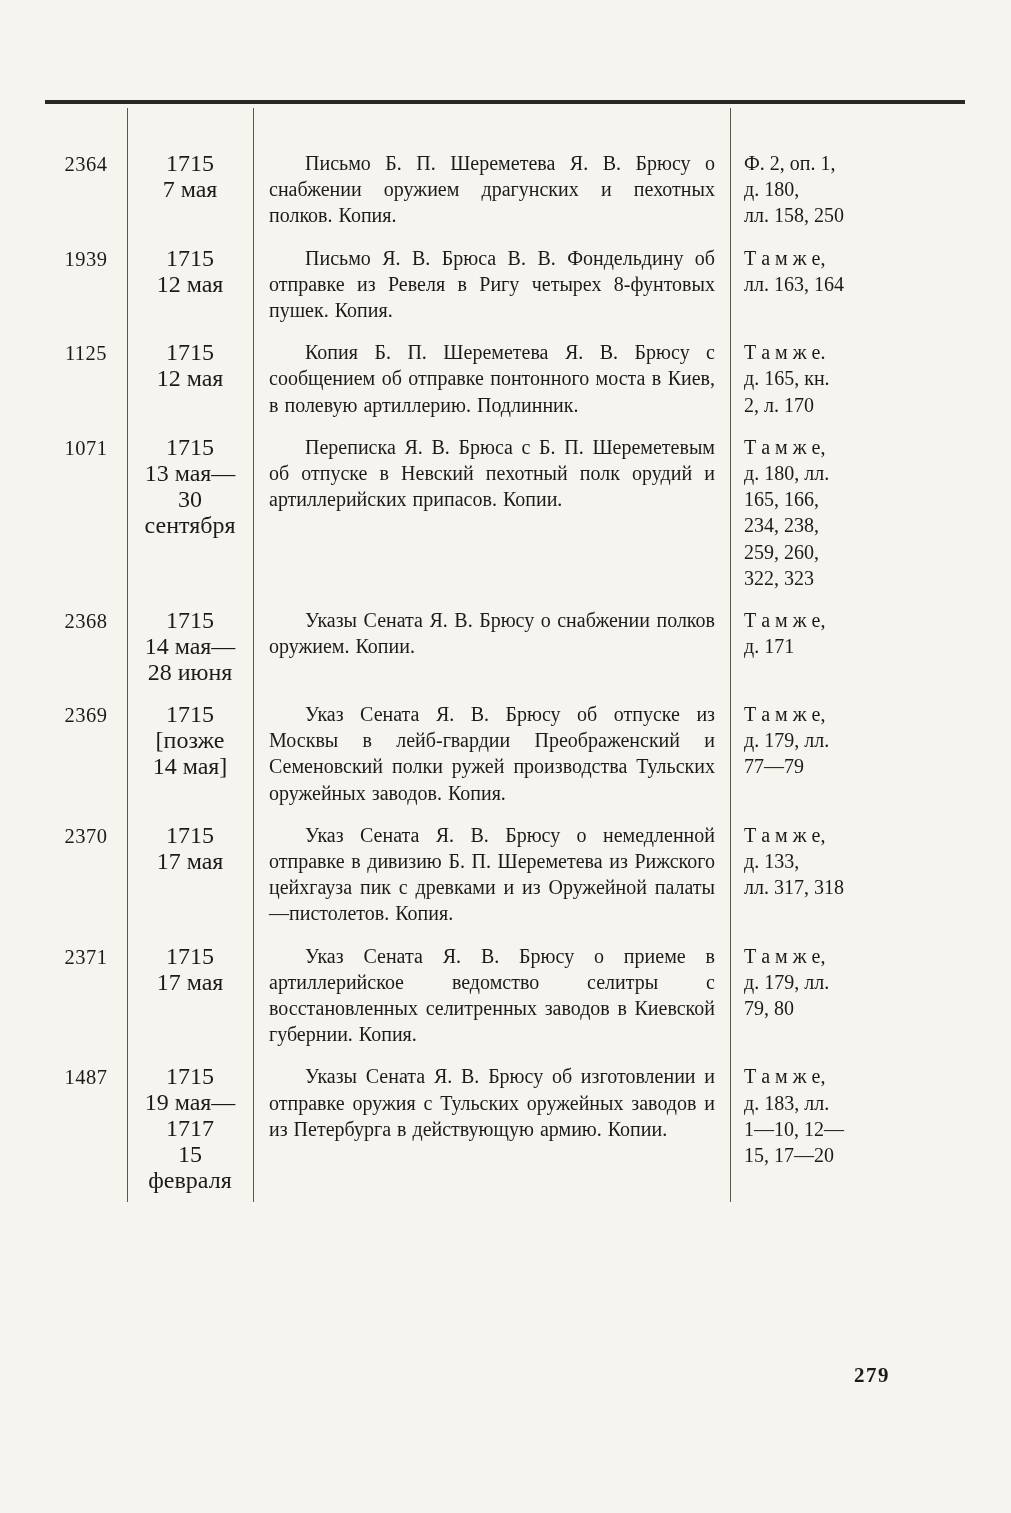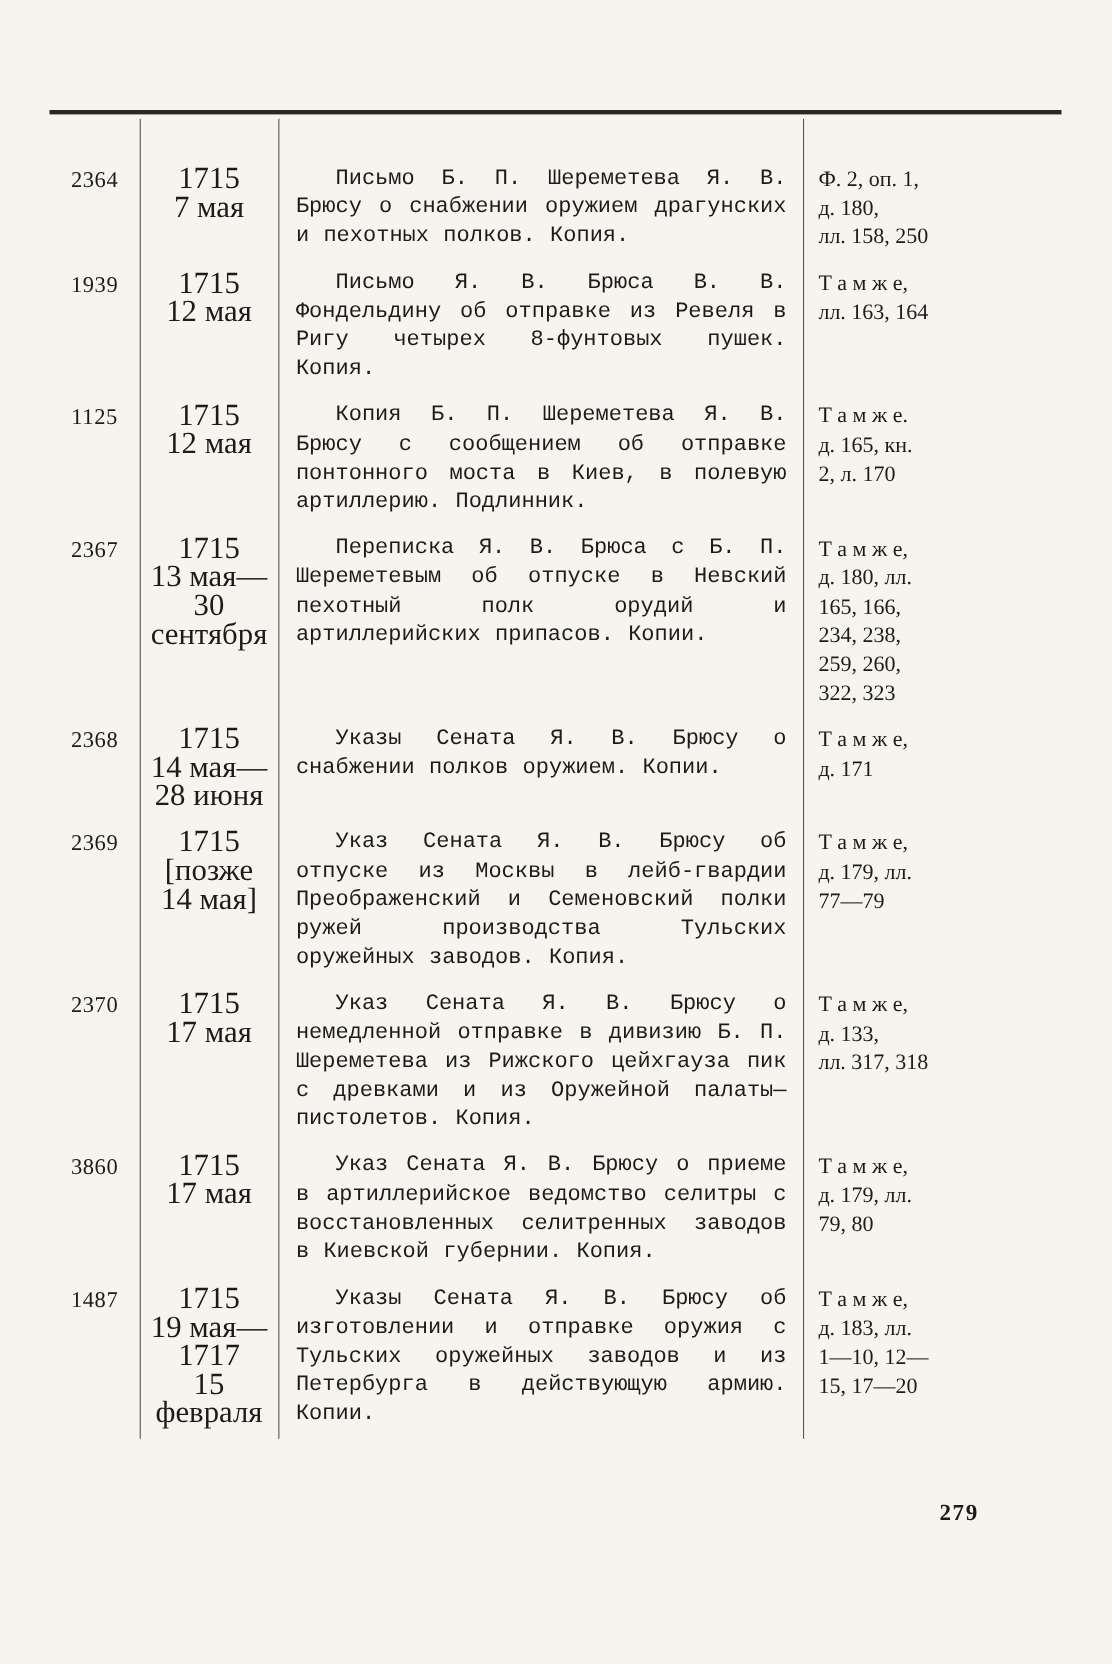--- a/index.html
+++ b/index.html
@@ -43,32 +43,31 @@
     text-align: center;
     font-size: 20.5px;
     line-height: 26px;
     padding-top: 1px;
     letter-spacing: 0.5px;
   }
   .c-date {
     width: 126px;
     text-align: center;
     white-space: pre-line;
-    font-size: 28px;
+    font-size: 24px;
     line-height: 26px;
   }
   .c-desc {
     width: 477px;
     padding: 0 15px 0 16px;
     text-align: justify;
     text-indent: 36px;
     font-size: 20px;
     line-height: 26.2px;
     word-spacing: 1px;
-    font-family: Liberation Mono, monospace;
   }
   .c-ref {
     width: 235px;
     padding-left: 14px;
     white-space: pre-line;
     font-size: 20px;
     line-height: 26.2px;
   }
   .page-number {
     position: absolute;
@@ -112,21 +111,21 @@
       <div class="cell c-num">1125</div>
       <div class="cell c-date">1715
 12 мая</div>
       <div class="cell c-desc">Копия Б. П. Шереметева Я. В. Брюсу с сообщением об отправке понтонного моста в Киев, в полевую артиллерию. Подлинник.</div>
       <div class="cell c-ref">Т а м  ж е.
 д. 165, кн.
 2, л. 170</div>
     </div>
 
     <div class="row">
-      <div class="cell c-num">2367</div>
+      <div class="cell c-num">1071</div>
       <div class="cell c-date">1715
 13 мая—
 30
 сентября</div>
       <div class="cell c-desc">Переписка Я. В. Брюса с Б. П. Шереметевым об отпуске в Невский пехотный полк орудий и артиллерийских припасов. Копии.</div>
       <div class="cell c-ref">Т а м  ж е,
 д. 180, лл.
 165, 166,
 234, 238,
 259, 260,
@@ -158,21 +157,21 @@
       <div class="cell c-num">2370</div>
       <div class="cell c-date">1715
 17 мая</div>
       <div class="cell c-desc">Указ Сената Я. В. Брюсу о немедленной отправке в дивизию Б. П. Шереметева из Рижского цейхгауза пик с древками и из Оружейной палаты—пистолетов. Копия.</div>
       <div class="cell c-ref">Т а м  ж е,
 д. 133,
 лл. 317, 318</div>
     </div>
 
     <div class="row">
-      <div class="cell c-num">3860</div>
+      <div class="cell c-num">2371</div>
       <div class="cell c-date">1715
 17 мая</div>
       <div class="cell c-desc">Указ Сената Я. В. Брюсу о приеме в артиллерийское ведомство селитры с восстановленных селитренных заводов в Киевской губернии. Копия.</div>
       <div class="cell c-ref">Т а м  ж е,
 д. 179, лл.
 79, 80</div>
     </div>
 
     <div class="row">
       <div class="cell c-num">1487</div>

